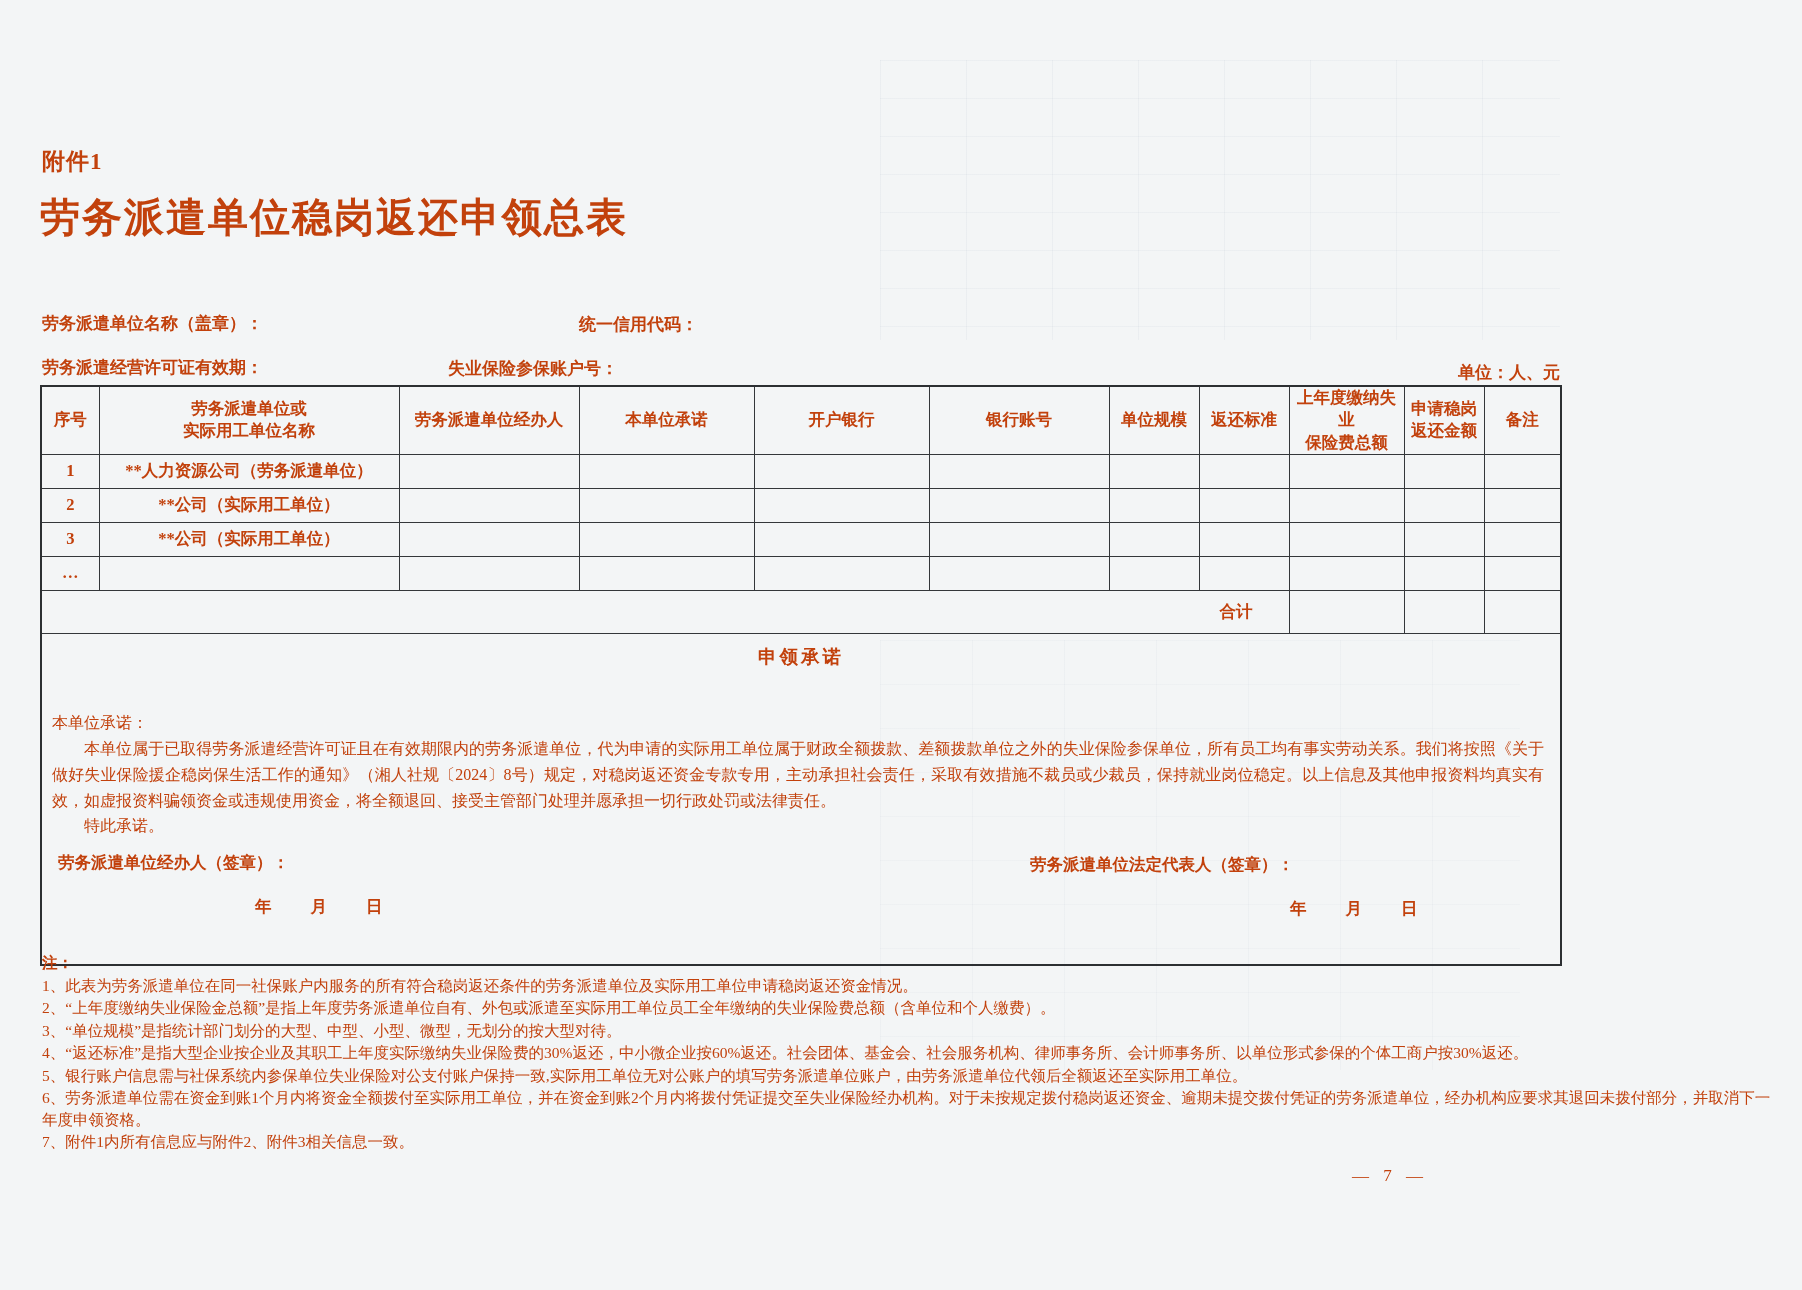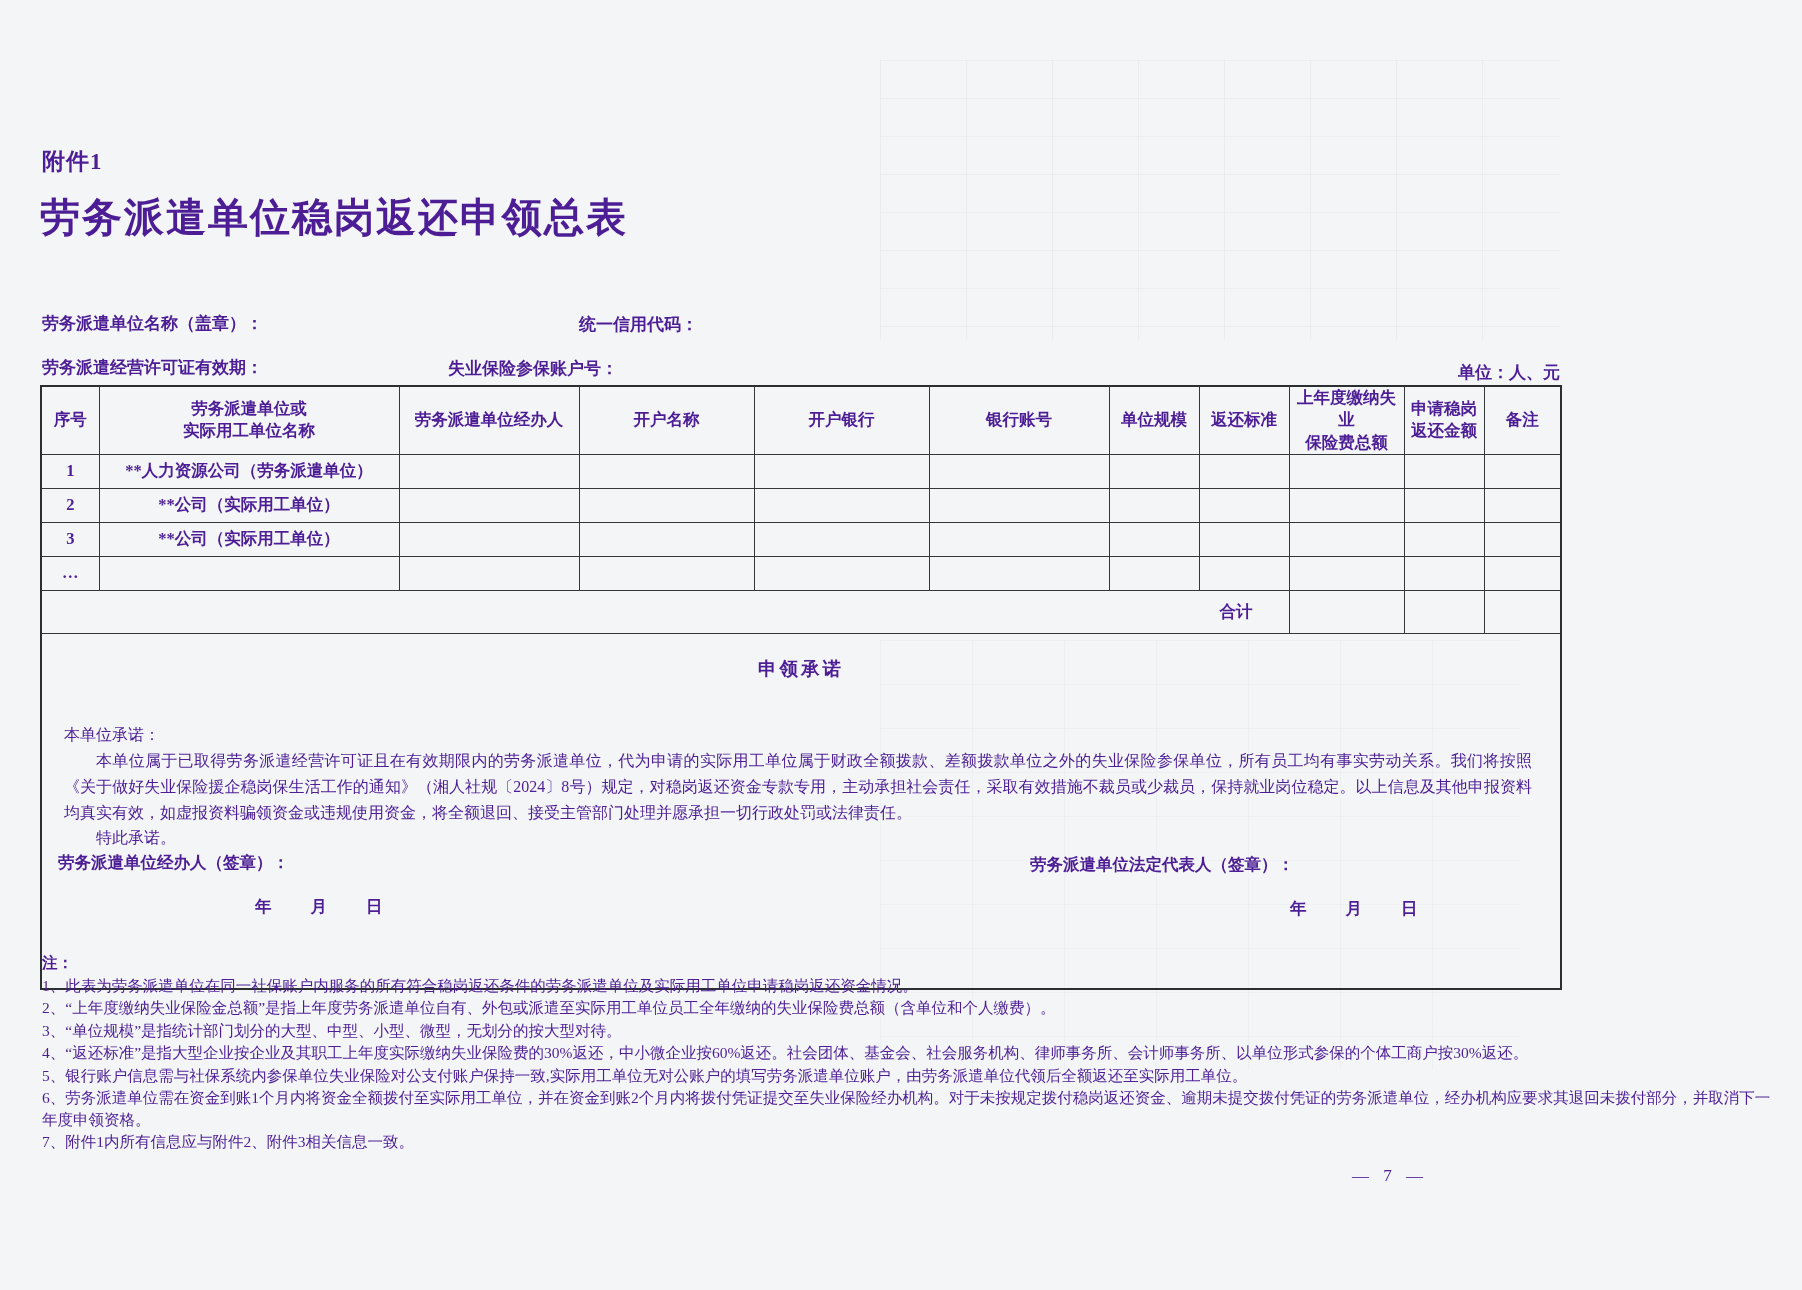--- a/index.html
+++ b/index.html
@@ -1,21 +1,21 @@
 <!DOCTYPE html>
 <html><head>
 <meta charset="utf-8">
 <style>
   html,body{margin:0;padding:0;background:#e8eaec;}
   .page{
     position:relative;
     width:1802px;height:1290px;
     background:#f3f5f6;
     font-family:"Liberation Serif","DejaVu Serif",serif;
-    color:#4c1d95;
+    color:#c2410c;
     overflow:hidden;
   }
   
   .ghost{position:absolute;pointer-events:none;}
   .ghost-top{
     left:880px;top:60px;width:680px;height:280px;
     background:
       repeating-linear-gradient(to right, rgba(100,120,150,0.06) 0 1px, transparent 1px 86px),
       repeating-linear-gradient(to bottom, rgba(100,120,150,0.05) 0 1px, transparent 1px 38px);
   }
@@ -47,21 +47,21 @@
     font-size:16.5px;overflow:hidden;
     padding:0 3px;
   }
   .main-table thead th{
     height:56px;font-weight:700;white-space:pre-line;line-height:1.35;
   }
   .main-table tbody tr.data-row td{height:33px;font-weight:600;}
   .main-table tr.total-row td{height:42px;}
   .total-cell{text-align:right !important;padding-right:36px !important;font-weight:600;}
 
-  .commit-cell{height:330px;vertical-align:top !important;text-align:left !important;position:relative;padding:12px !important;}
+  .commit-cell{height:330px;vertical-align:top !important;text-align:left !important;position:relative;padding:0 !important;}
   .commit-title{text-align:center;font-size:18.5px;font-weight:700;margin-top:10px;letter-spacing:3px;}
   .commit-lead{margin:44px 14px 0 10px;font-size:16px;font-weight:400;}
   .commit-body{margin:2px 16px 0 10px;font-size:16px;line-height:1.62;text-indent:2em;text-align:justify;}
   .commit-closing{margin:2px 16px 0 10px;font-size:16px;text-indent:2em;}
   .sig-label{position:absolute;font-size:16.5px;font-weight:600;white-space:nowrap;}
   .sig-left{left:16px;top:218px;}
   .sig-right{left:988px;top:220px;}
   .date-label{position:absolute;font-size:16.5px;font-weight:600;white-space:nowrap;letter-spacing:2px;}
   .date-left{left:213px;top:262px;}
   .date-right{left:1248px;top:264px;}
@@ -102,21 +102,21 @@
         <col style="width:115px">
       <col style="width:80px">
         <col style="width:77px">
     </colgroup>
     <thead>
       <tr>
         <th>序号</th>
         <th>劳务派遣单位或
 实际用工单位名称</th>
         <th>劳务派遣单位经办人</th>
-        <th>开户名称</th>
+        <th>本单位承诺</th>
         <th>开户银行</th>
         <th>银行账号</th>
         <th>单位规模</th>
         <th>返还标准</th>
         <th>上年度缴纳失业
 保险费总额</th>
         <th>申请稳岗
 返还金额</th>
         <th>备注</th>
       </tr>

